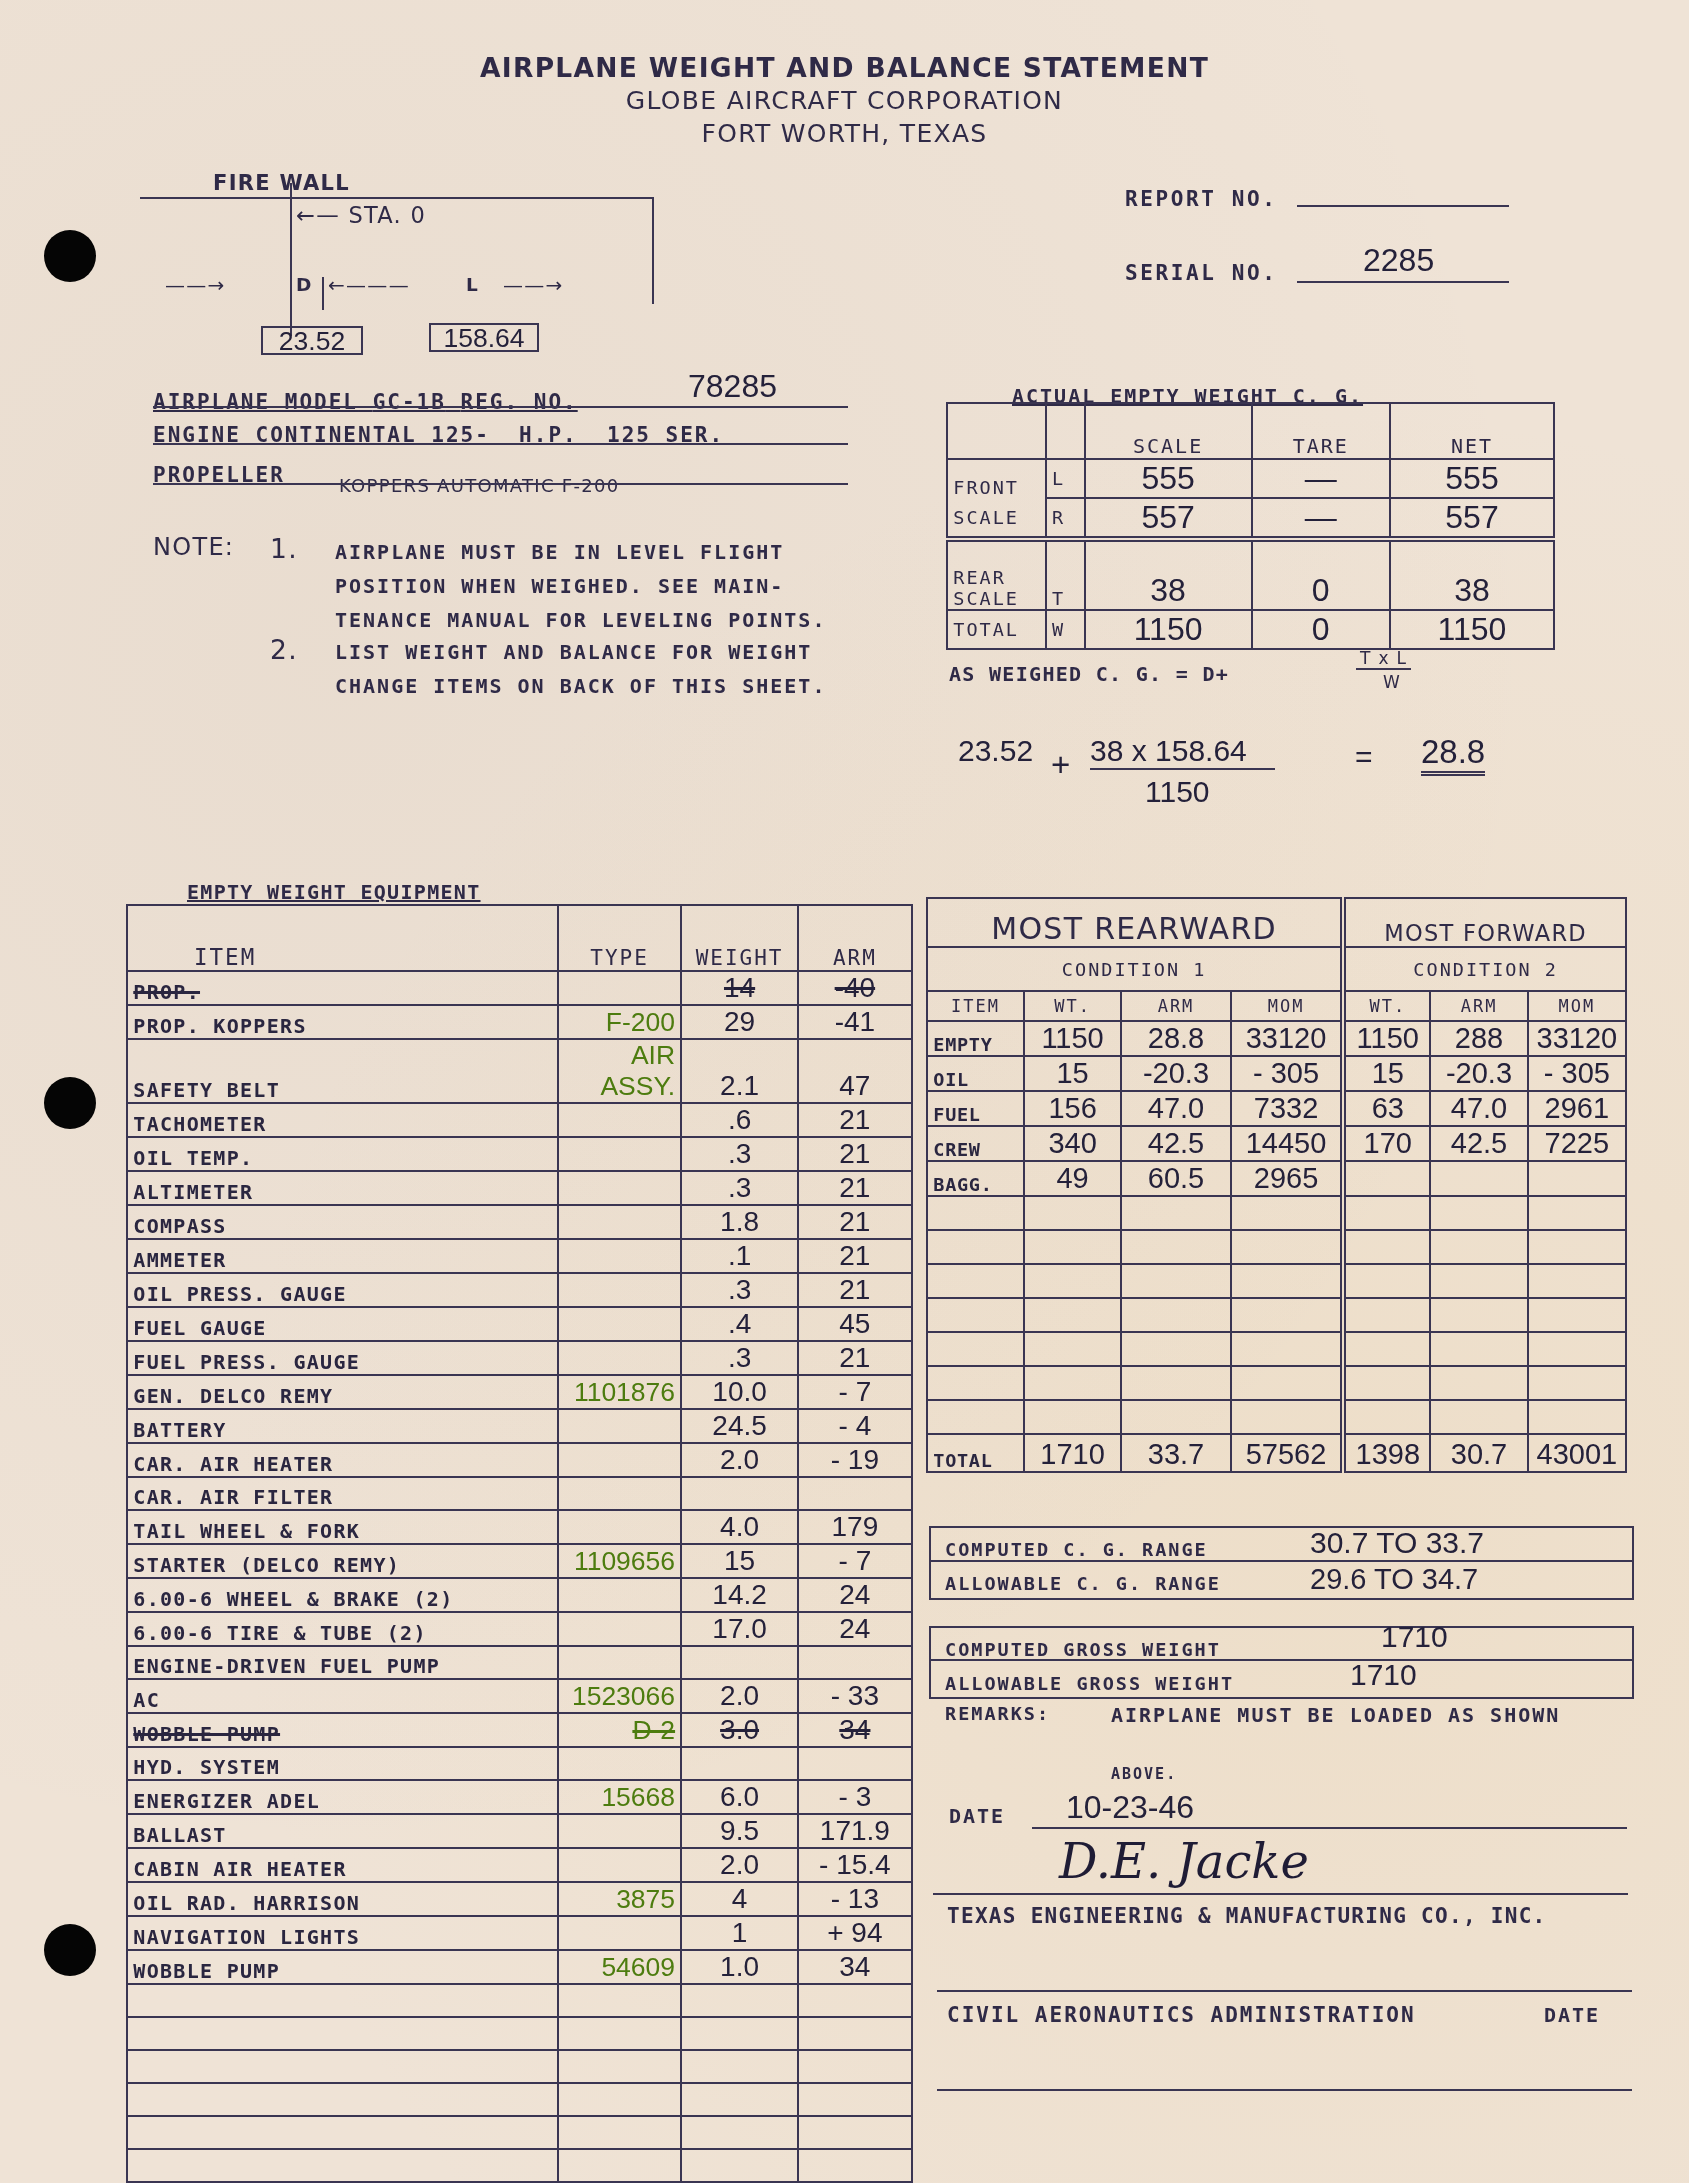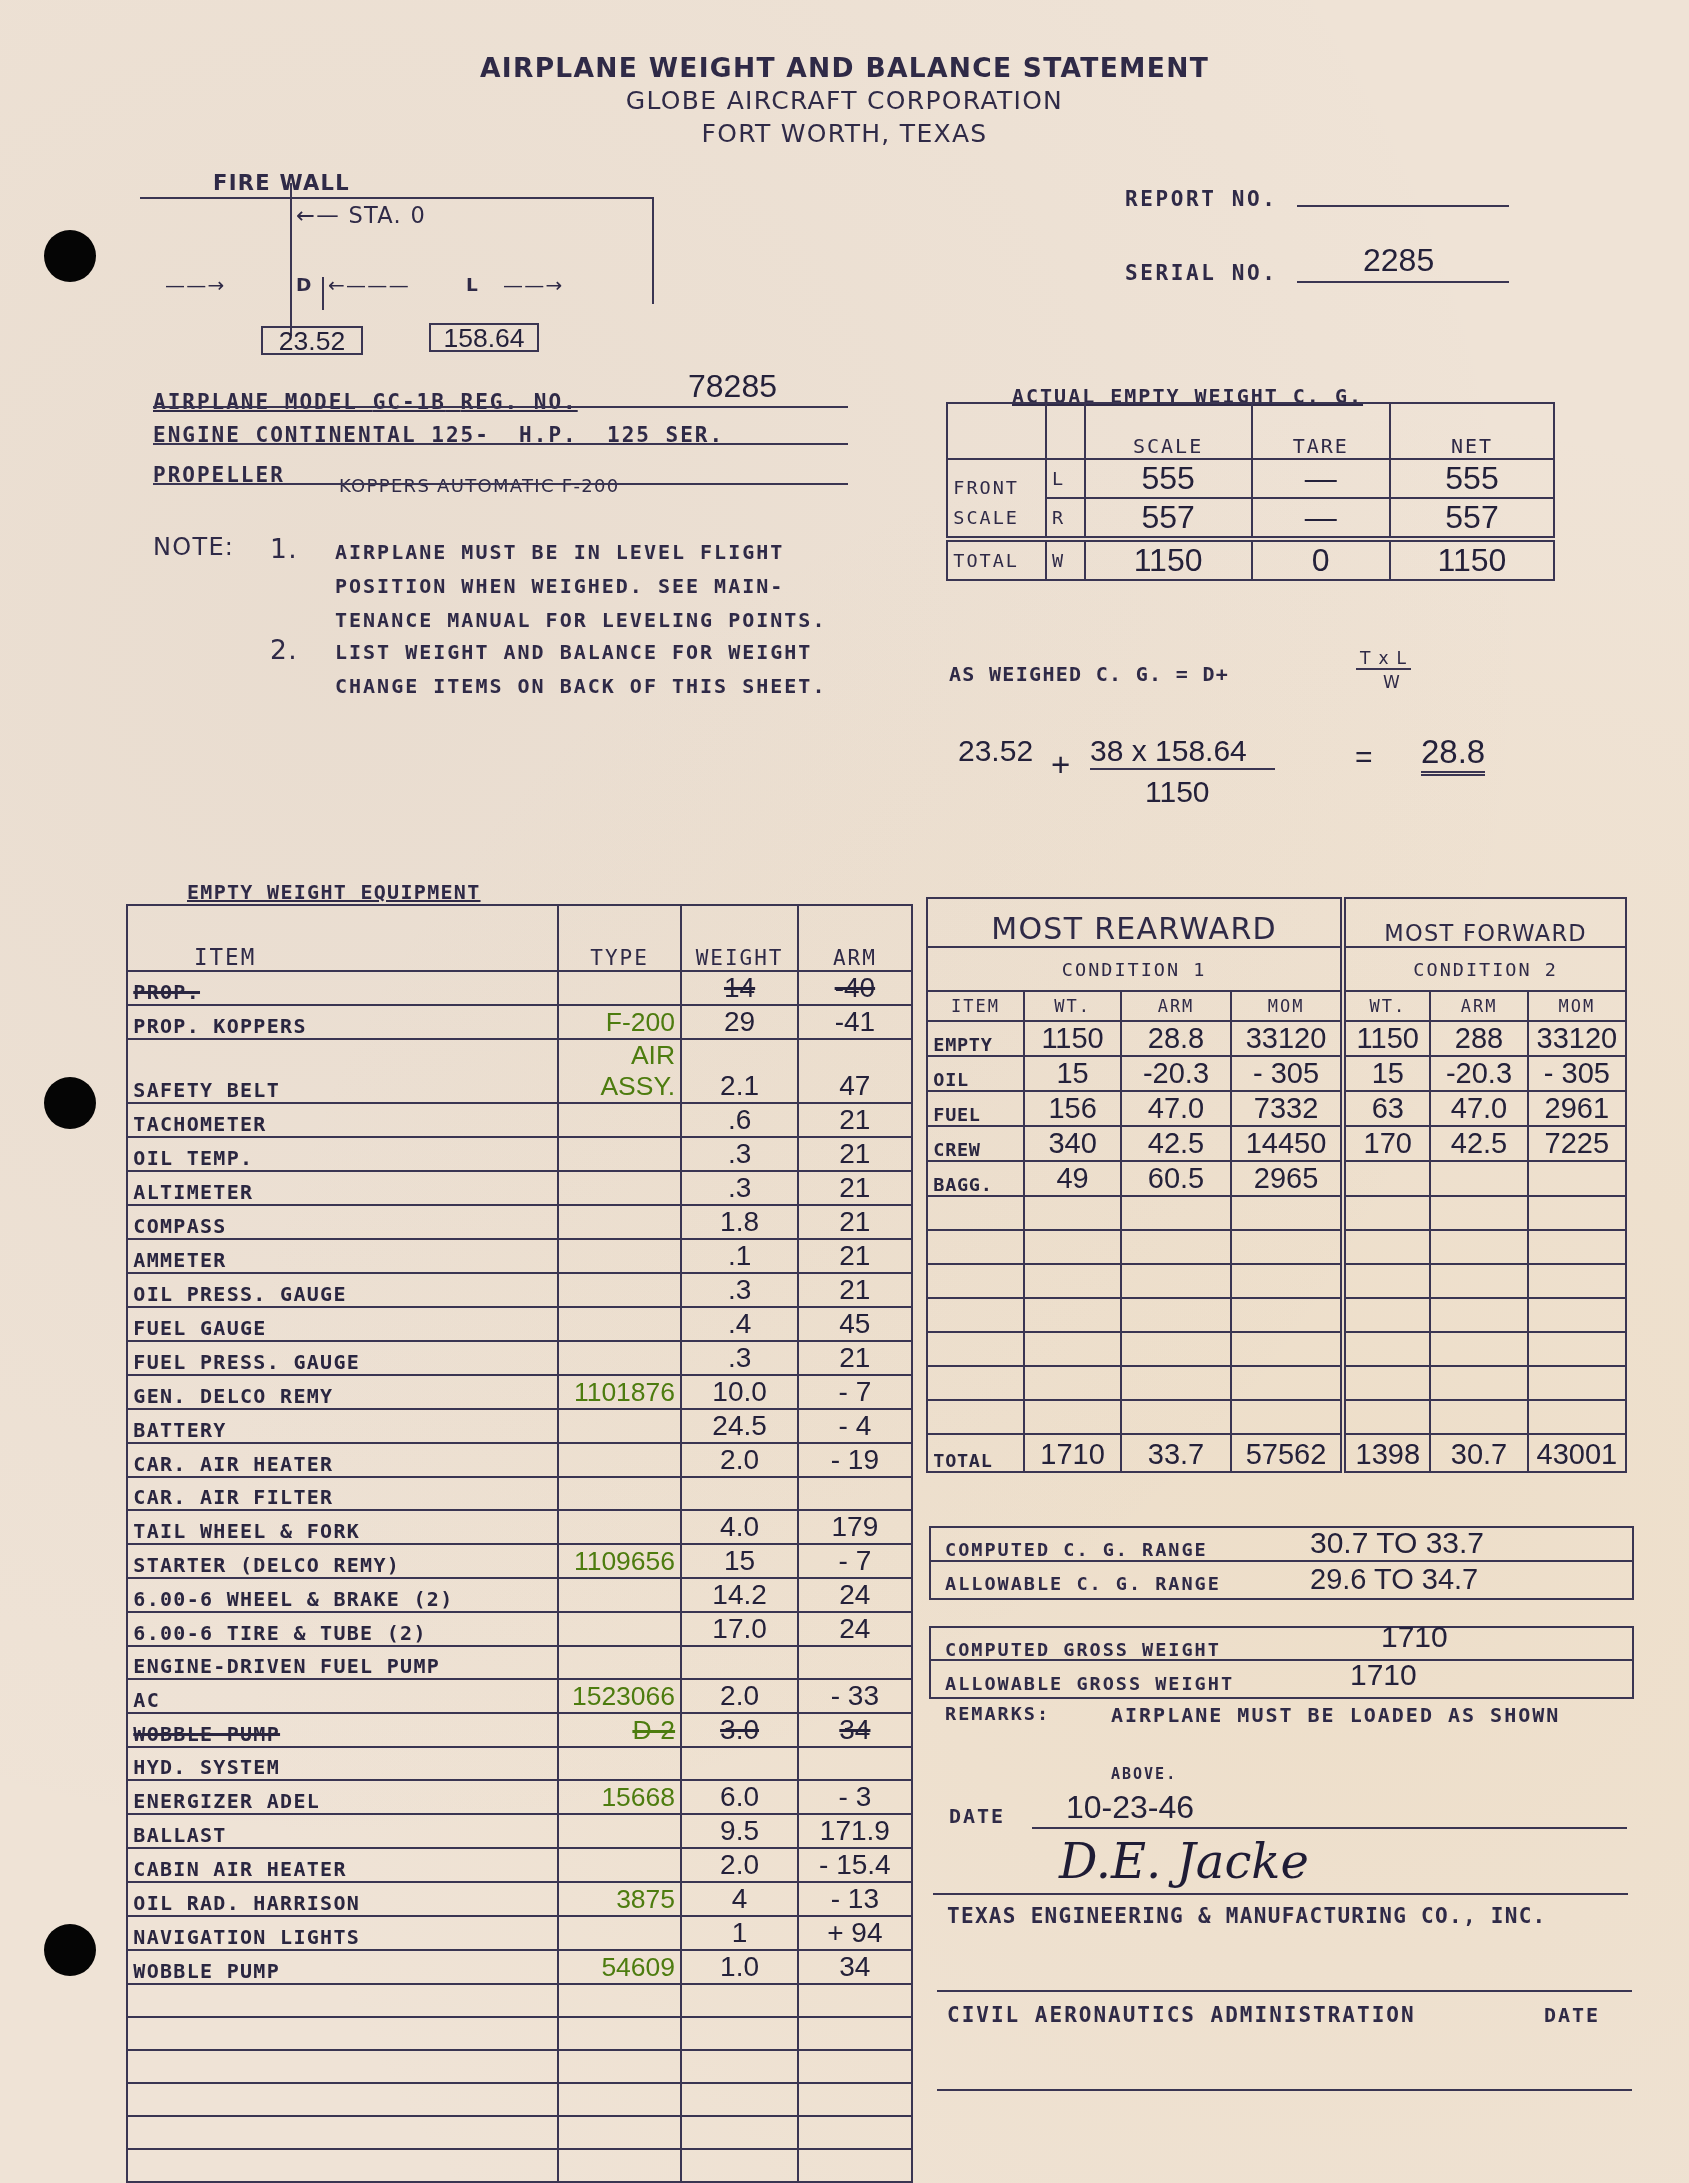--- a/index.html
+++ b/index.html
@@ -136,20 +136,27 @@
       <td class="num">—</td>
       <td class="num">555</td>
     </tr>
     <tr style="height:34px; border-bottom:6px double #3a3552;">
       <td class="type" style="border-top:none; font-size:18.5px;">SCALE</td>
       <td class="type" style="font-size:18.5px;">R</td>
       <td class="num">557</td>
       <td class="num">—</td>
       <td class="num">557</td>
     </tr>
+    <tr style="height:71px;">
+      <td class="type" style="font-size:18.5px; vertical-align:bottom;">REAR SCALE</td>
+      <td class="type" style="font-size:18.5px; vertical-align:bottom;">T</td>
+      <td class="num" style="vertical-align:bottom;">38</td>
+      <td class="num" style="vertical-align:bottom;">0</td>
+      <td class="num" style="vertical-align:bottom;">38</td>
+    </tr>
     <tr style="height:37px;">
       <td class="type" style="font-size:18.5px;">TOTAL</td>
       <td class="type" style="font-size:18.5px;">W</td>
       <td class="num">1150</td>
       <td class="num">0</td>
       <td class="num">1150</td>
     </tr>
   </tbody>
     </table>
   <div class="abs type" style="left:949px; top:662px; font-size:20px; letter-spacing:1.3px;">AS WEIGHED C. G. = D+</div>

